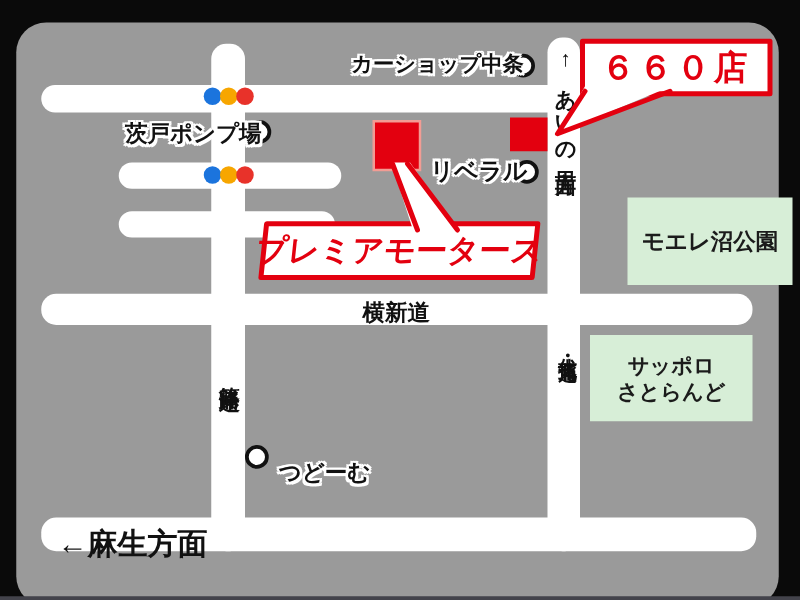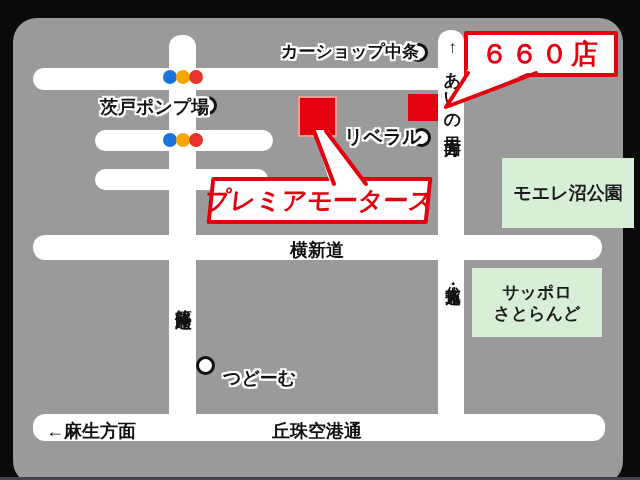--- a/index.html
+++ b/index.html
@@ -65,22 +65,21 @@
     <div class="landmark-circle" style="left:185px;top:78px;"></div>
     <div class="landmark-circle" style="left:399px;top:110px;"></div>
     <div class="landmark-circle" style="left:183px;top:338px;"></div>
 
     <div class="outlined-label" style="left:268px;top:22px;font-size:17px;">カーショップ中条</div>
     <div class="outlined-label" style="left:87px;top:77px;font-size:18px;">茨戸ポンプ場</div>
     <div class="outlined-label" style="left:331px;top:106px;font-size:19px;">リベラル</div>
     <div class="outlined-label" style="left:210px;top:337px;font-size:18px;margin-top:11px;">つどーむ</div>
 
     <div class="road-label" style="left:277px;top:220px;font-size:18px;">横新道</div>
-    <div class="road-label" style="left:259px;top:401px;font-size:18px;">丘珠空港通</div>
-    <div class="road-label" style="left:33px;top:401px;font-size:18px;">←麻生方面</div>
+    <div class="road-label" style="left:33px;top:401px;font-size:24px;">←麻生方面</div>
     <div class="road-label v-text" style="left:159px;top:277px;font-size:17px;">篠路通</div>
     <div class="road-label v-text" style="left:428px;top:20px;font-size:17px;">↑あいの里方面</div>
     <div class="road-label v-text" style="left:430px;top:256px;font-size:15px;letter-spacing:1px;">伏古・拓北通</div>
 
     <div class="green-box" id="moere-box">
       <div>モエレ沼公園</div>
     </div>
     <div class="green-box" id="sato-box">
       <div>サッポロ</div>
       <div>さとらんど</div>

